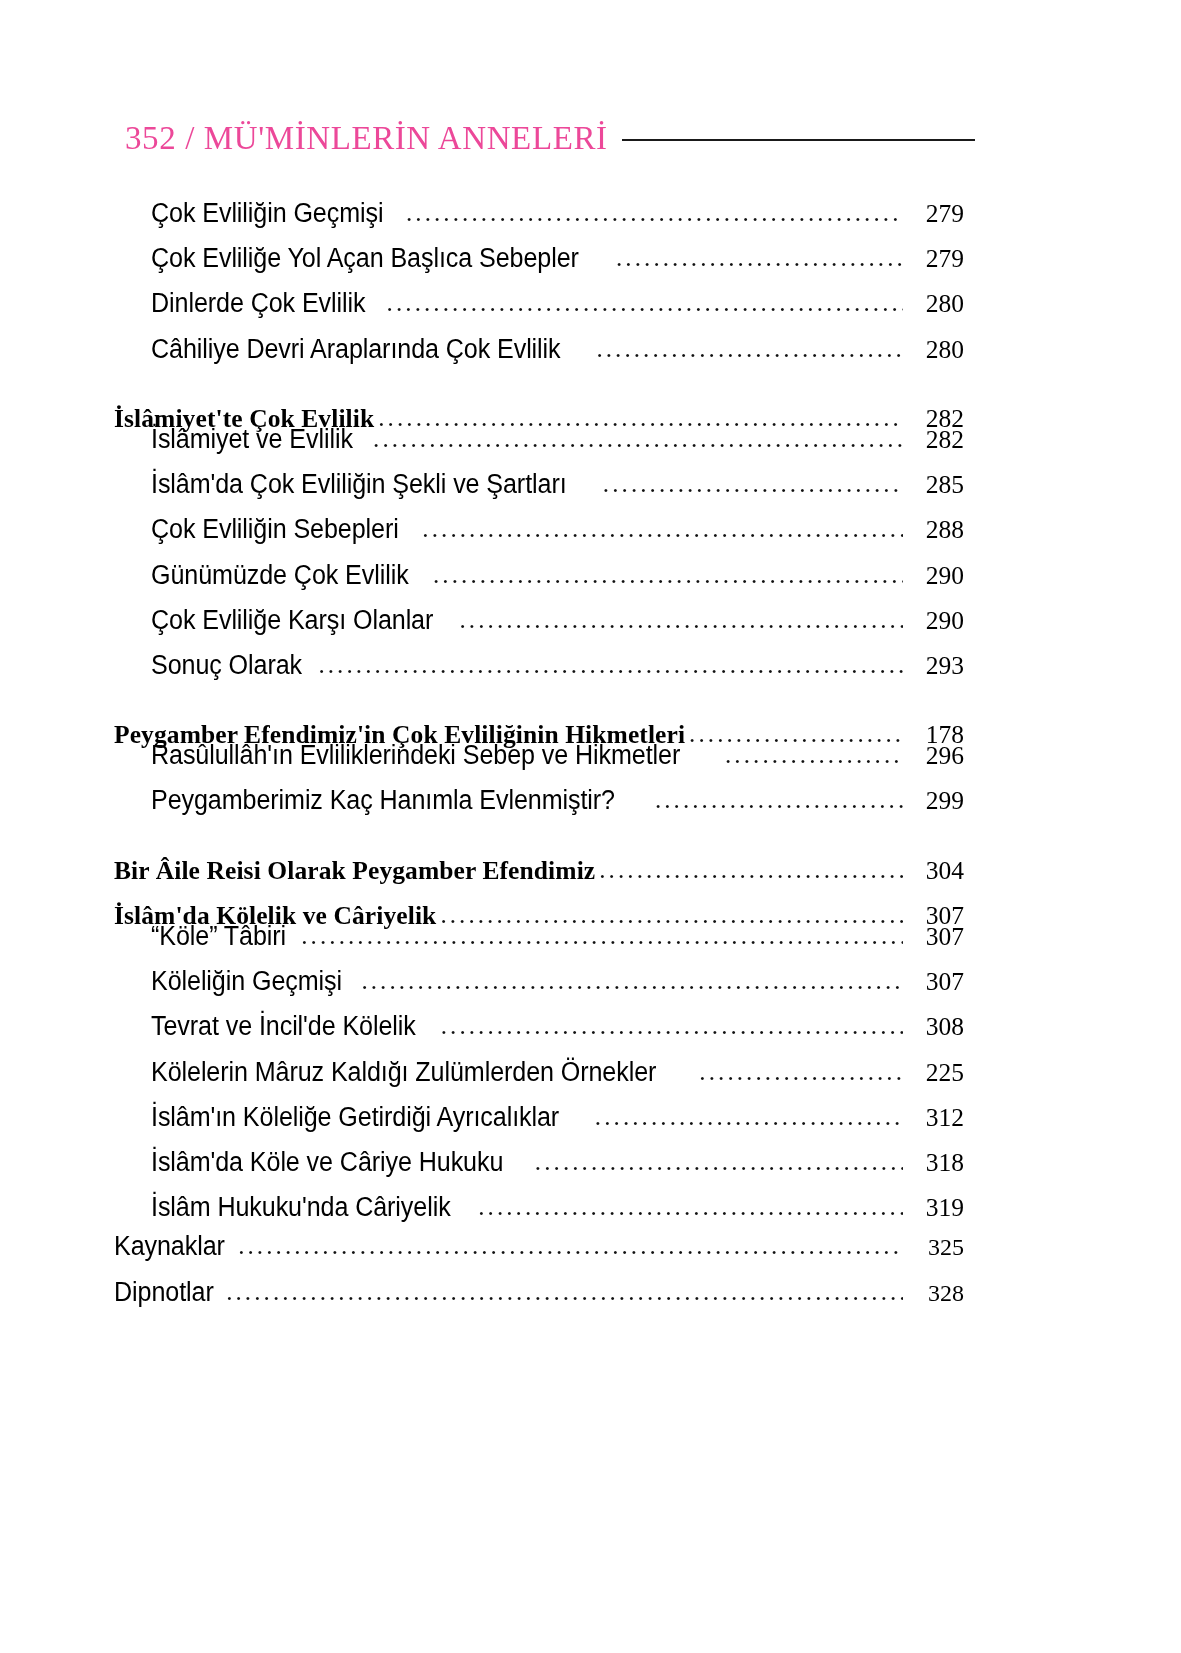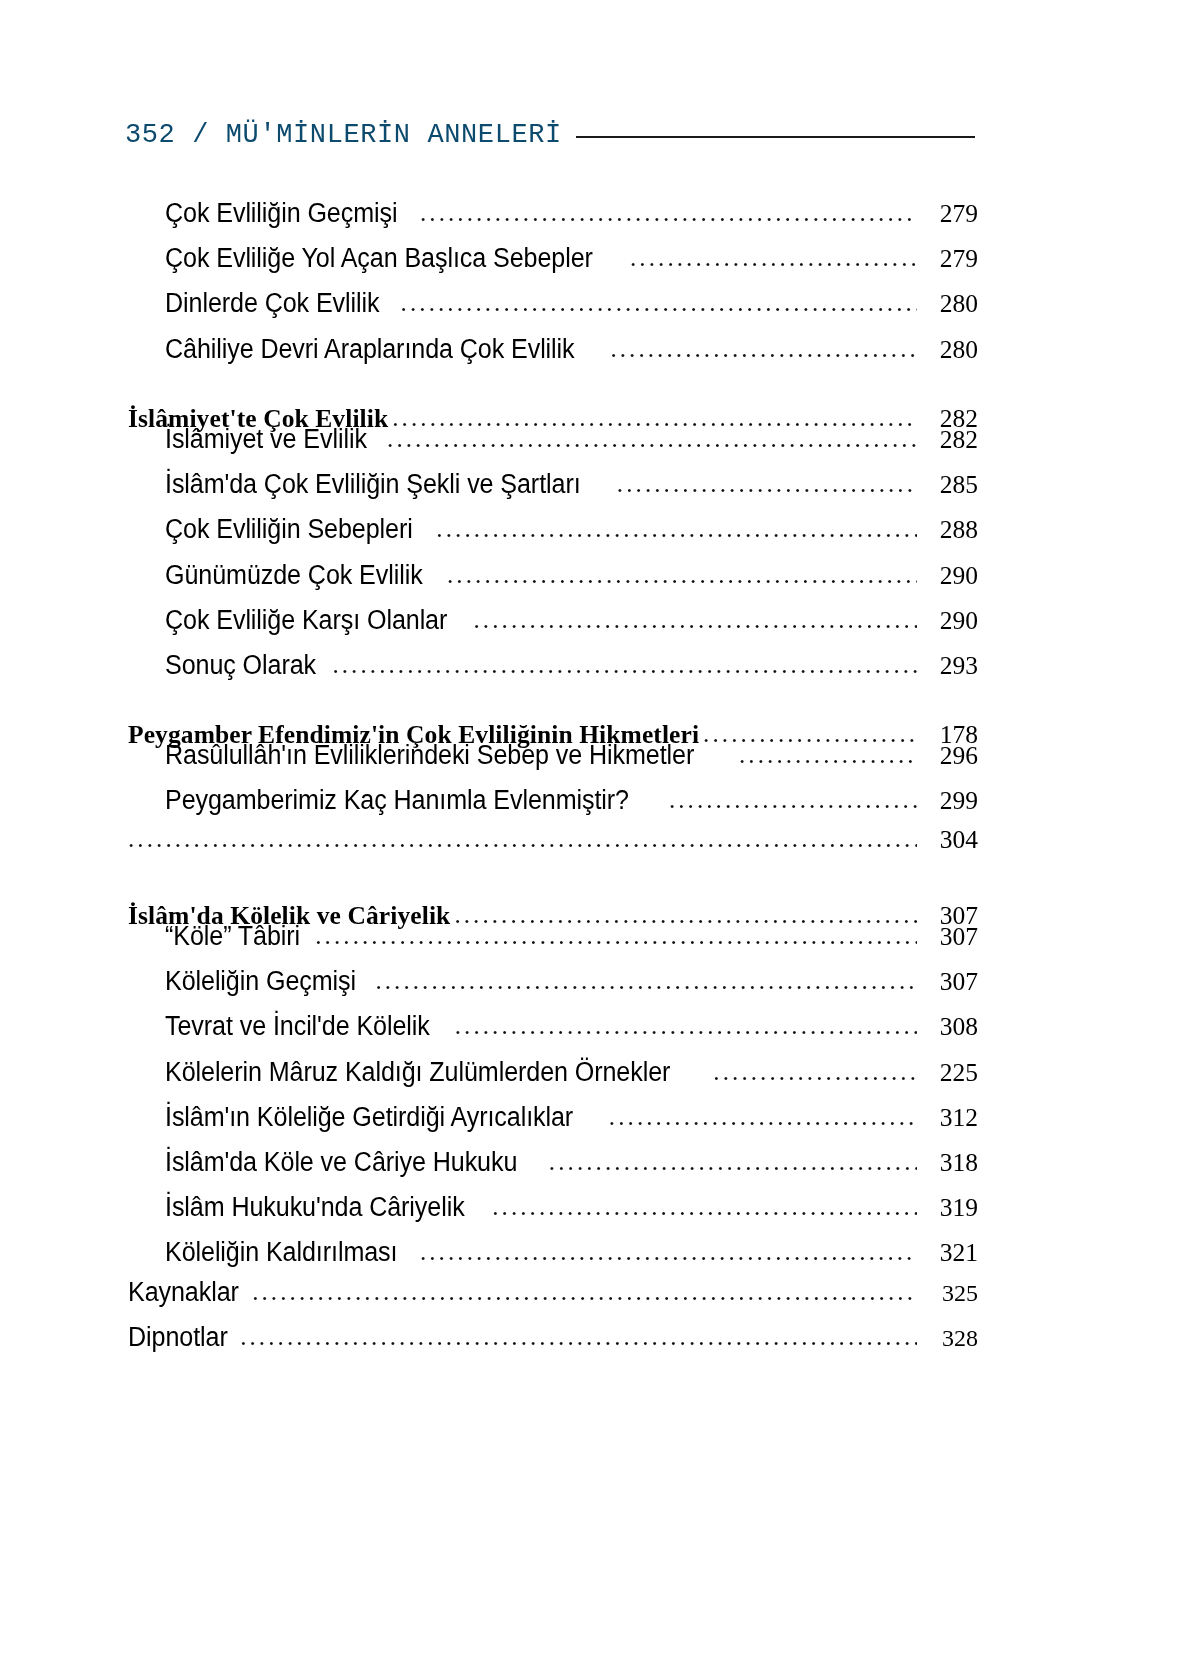--- a/index.html
+++ b/index.html
@@ -29,39 +29,39 @@
   .running-head {
     position: absolute;
     left: 125px;
     top: 122px;
     width: 850px;
     display: flex;
     align-items: center;
     gap: 0px;
   }
   .running-head-text {
-    font-family: Liberation Mono, monospace;
-    font-size: 27px;
+    font-family: Liberation Serif, serif;
+    font-size: 33px;
     letter-spacing: 0.6px;
     white-space: nowrap;
-    color: #0c4a6e;
+    color: #ec4899;
     line-height: 1;
     padding-right: 14px;
   }
   .running-head-rule {
     flex: 1 1 auto;
     height: 2px;
     background: #1a1a1a;
     margin-top: 2px;
   }
 
   
   .toc {
     position: absolute;
-    left: 128px;
+    left: 114px;
     top: 192px;
     width: 850px;
   }
 
   .toc-row {
     display: flex;
     align-items: baseline;
     width: 100%;
     height: 45.2px;
     box-sizing: border-box;
@@ -219,20 +219,21 @@
         <span class="toc-title">Rasûlullâh'ın Evliliklerindeki Sebep ve Hikmetler</span>
         <span class="toc-leader"></span>
         <span class="toc-page">296</span>
       </div>
       <div class="toc-row lvl-sub">
         <span class="toc-title">Peygamberimiz Kaç Hanımla Evlenmiştir?</span>
         <span class="toc-leader"></span>
         <span class="toc-page">299</span>
       </div>
       <div class="toc-row lvl-head">
+        <span class="toc-title">Bir Âile Reisi Olarak Peygamber Efendimiz</span>
         <span class="toc-leader"></span>
         <span class="toc-page">304</span>
       </div>
       <div class="toc-row lvl-head">
         <span class="toc-title">İslâm'da Kölelik ve Câriyelik</span>
         <span class="toc-leader"></span>
         <span class="toc-page">307</span>
       </div>
       <div class="toc-row lvl-sub">
         <span class="toc-title">“Köle” Tâbiri</span>
@@ -261,25 +262,20 @@
       </div>
       <div class="toc-row lvl-sub">
         <span class="toc-title">İslâm'da Köle ve Câriye Hukuku</span>
         <span class="toc-leader"></span>
         <span class="toc-page">318</span>
       </div>
       <div class="toc-row lvl-sub">
         <span class="toc-title">İslâm Hukuku'nda Câriyelik</span>
         <span class="toc-leader"></span>
         <span class="toc-page">319</span>
-      </div>
-      <div class="toc-row lvl-sub">
-        <span class="toc-title">Köleliğin Kaldırılması</span>
-        <span class="toc-leader"></span>
-        <span class="toc-page">321</span>
       </div>
       <div class="toc-row lvl-flat">
         <span class="toc-title">Kaynaklar</span>
         <span class="toc-leader"></span>
         <span class="toc-page">325</span>
       </div>
       <div class="toc-row lvl-flat">
         <span class="toc-title">Dipnotlar</span>
         <span class="toc-leader"></span>
         <span class="toc-page">328</span>

